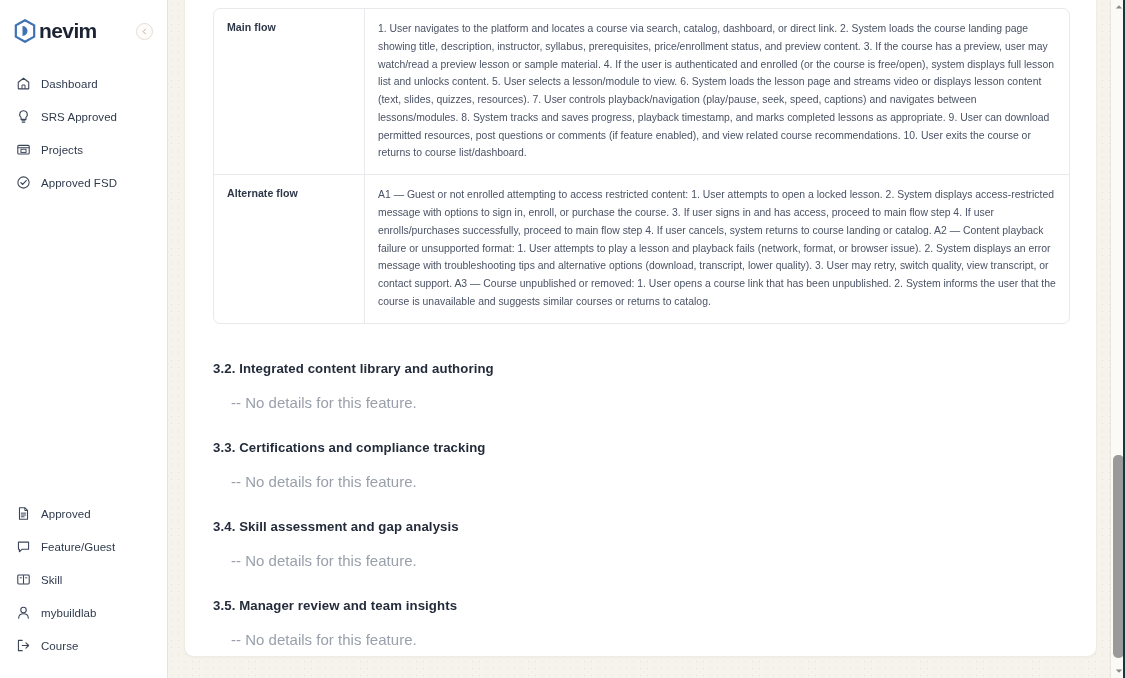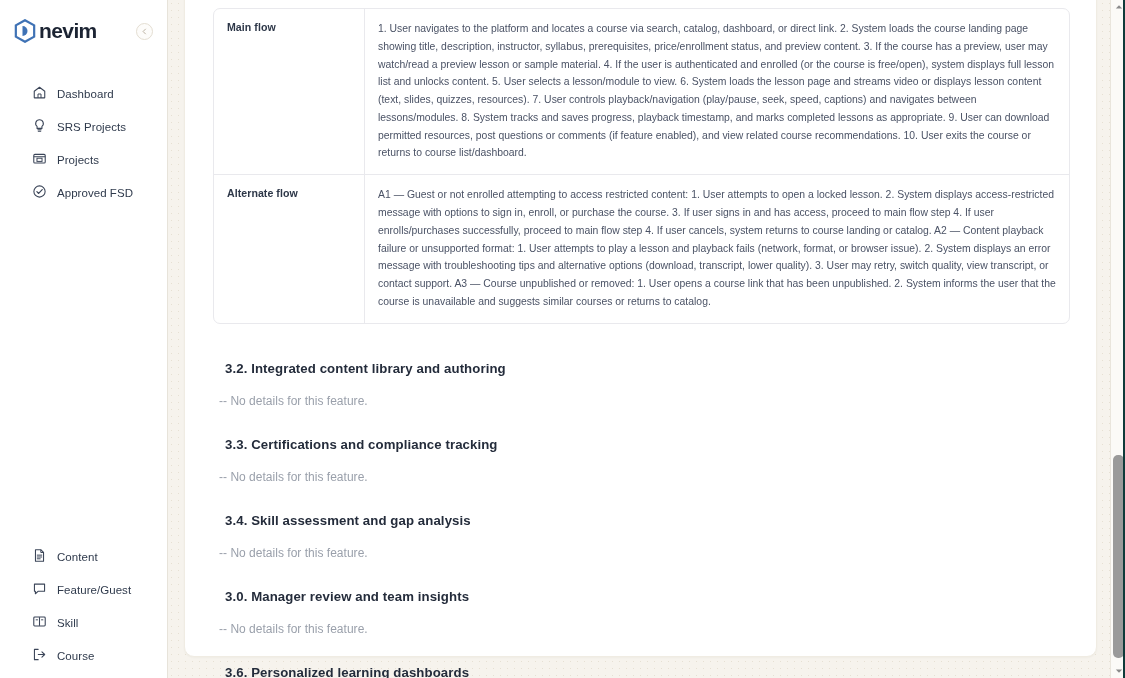--- a/index.html
+++ b/index.html
@@ -48,24 +48,24 @@
     display: flex; align-items: center; justify-content: center;
     cursor: pointer;
   }
   .collapse-btn svg { display:block; }
 
   .nav-top { padding-top: 5px; }
   .nav-bottom { margin-top: auto; padding-bottom: 16px; }
 
   .nav-item {
     display: flex;
-    align-items: flex-end;
+    align-items: center;
     gap: 10px;
     height: 33px;
-    padding-left: 32px;
+    padding-left: 16px;
     cursor: pointer;
     color: #2f3a4c;
     text-decoration: none;
   }
   .nav-icon {
     width: 15px; height: 15px;
     flex: 0 0 15px;
     display: flex; align-items: center; justify-content: center;
     color: #3b4558;
   }
@@ -137,27 +137,27 @@
   }
 
   
   .feature-section { margin-top: 29px; }
   .feature-section:first-of-type { margin-top: 37px; }
   .feature-heading {
     font-size: 13.2px;
     font-weight: 700;
     color: #242c3b;
     letter-spacing: 0.1px;
-    margin-left: 12px;
+    margin-left: 0;
   }
   .feature-note {
-    font-size: 12px;
+    font-size: 15px;
     color: #9aa0ab;
     margin-top: 18px;
-    margin-left: 6px;
+    margin-left: 18px;
     letter-spacing: 0.02px;
   }
 
   
   #scrollbar {
     position: absolute;
     right: 0; top: 0;
     width: 15px;
     height: 678px;
     background: #fbfaf7;
@@ -223,21 +223,21 @@
     </a>
 
 
     <a class="nav-item">
       <span class="nav-icon">
         <svg viewBox="0 0 16 16" width="15" height="15" aria-hidden="true">
           <path d="M8 1.9 A4 4 0 0 0 5.4 9 L5.4 11.1 L10.6 11.1 L10.6 9 A4 4 0 0 0 8 1.9 Z" fill="none" stroke="currentColor" stroke-width="1.15" stroke-linejoin="round"></path>
           <path d="M6.2 12.6 L9.8 12.6 M6.7 14.1 L9.3 14.1" fill="none" stroke="currentColor" stroke-width="1.1" stroke-linecap="round"></path>
         </svg>
       </span>
-      <span class="nav-label">SRS Projects</span>
+      <span class="nav-label">SRS Approved</span>
     </a>
 
     <a class="nav-item">
       <span class="nav-icon">
         <svg viewBox="0 0 16 16" width="15" height="15" aria-hidden="true">
           <rect x="1.9" y="3.6" width="12.2" height="9.2" rx="1.2" fill="none" stroke="currentColor" stroke-width="1.15"></rect>
           <path d="M1.9 6.1 L14.1 6.1" fill="none" stroke="currentColor" stroke-width="1.05"></path>
           <rect x="5.3" y="7.7" width="5.4" height="3.4" fill="none" stroke="currentColor" stroke-width="1.05"></rect>
         </svg>
       </span>
@@ -259,21 +259,21 @@
   <nav class="nav-bottom">
 
     <a class="nav-item">
       <span class="nav-icon">
         <svg viewBox="0 0 16 16" width="15" height="15" aria-hidden="true">
           <path d="M3.7 1.9 L9.6 1.9 L12.3 4.6 L12.3 14.1 L3.7 14.1 Z" fill="none" stroke="currentColor" stroke-width="1.15" stroke-linejoin="round"></path>
           <path d="M9.4 1.9 L9.4 4.8 L12.3 4.8" fill="none" stroke="currentColor" stroke-width="1.05"></path>
           <path d="M5.6 7.6 L10.4 7.6 M5.6 9.6 L10.4 9.6 M5.6 11.5 L8.7 11.5" fill="none" stroke="currentColor" stroke-width="1.05" stroke-linecap="round"></path>
         </svg>
       </span>
-      <span class="nav-label">Content</span>
+      <span class="nav-label">Approved</span>
     </a>
 
     <a class="nav-item">
       <span class="nav-icon">
         <svg viewBox="0 0 16 16" width="15" height="15" aria-hidden="true">
           <path d="M2.6 3.3 L13.4 3.3 L13.4 11 L6.4 11 L3.6 13.6 L3.6 11 L2.6 11 Z" fill="none" stroke="currentColor" stroke-width="1.15" stroke-linejoin="round"></path>
         </svg>
       </span>
       <span class="nav-label">Feature/Guest</span>
     </a>
@@ -282,20 +282,29 @@
       <span class="nav-icon">
         <svg viewBox="0 0 16 16" width="15" height="15" aria-hidden="true">
           <rect x="1.9" y="3.2" width="12.2" height="9.6" rx="1" fill="none" stroke="currentColor" stroke-width="1.15"></rect>
           <path d="M8 3.4 L8 12.6" fill="none" stroke="currentColor" stroke-width="1.15"></path>
           <path d="M4 6.2 L6.3 6.2 M9.7 6.2 L12 6.2" fill="none" stroke="currentColor" stroke-width="1"></path>
         </svg>
       </span>
       <span class="nav-label">Skill</span>
     </a>
 
+    <a class="nav-item">
+      <span class="nav-icon">
+        <svg viewBox="0 0 16 16" width="15" height="15" aria-hidden="true">
+          <circle cx="8" cy="5.3" r="2.9" fill="none" stroke="currentColor" stroke-width="1.15"></circle>
+          <path d="M2.9 14 Q2.9 9.4 8 9.4 Q13.1 9.4 13.1 14" fill="none" stroke="currentColor" stroke-width="1.15" stroke-linecap="round"></path>
+        </svg>
+      </span>
+      <span class="nav-label">mybuildlab</span>
+    </a>
 
     <a class="nav-item">
       <span class="nav-icon">
         <svg viewBox="0 0 16 16" width="15" height="15" aria-hidden="true">
           <path d="M6.6 2.5 L2.6 2.5 L2.6 13.5 L6.6 13.5" fill="none" stroke="currentColor" stroke-width="1.15" stroke-linecap="round" stroke-linejoin="round"></path>
           <path d="M6.7 8 L13.4 8 M10.6 5.1 L13.5 8 L10.6 10.9" fill="none" stroke="currentColor" stroke-width="1.15" stroke-linecap="round" stroke-linejoin="round"></path>
         </svg>
       </span>
       <span class="nav-label">Course</span>
     </a>
@@ -329,21 +338,21 @@
         <h3 class="feature-heading">3.3. Certifications and compliance tracking</h3>
         <p class="feature-note">-- No details for this feature.</p>
       </div>
 
       <div class="feature-section">
         <h3 class="feature-heading">3.4. Skill assessment and gap analysis</h3>
         <p class="feature-note">-- No details for this feature.</p>
       </div>
 
       <div class="feature-section">
-        <h3 class="feature-heading">3.0. Manager review and team insights</h3>
+        <h3 class="feature-heading">3.5. Manager review and team insights</h3>
         <p class="feature-note">-- No details for this feature.</p>
       </div>
 
       <div class="feature-section">
         <h3 class="feature-heading">3.6. Personalized learning dashboards</h3>
 
       </div>
 
     </div>
   </section>

